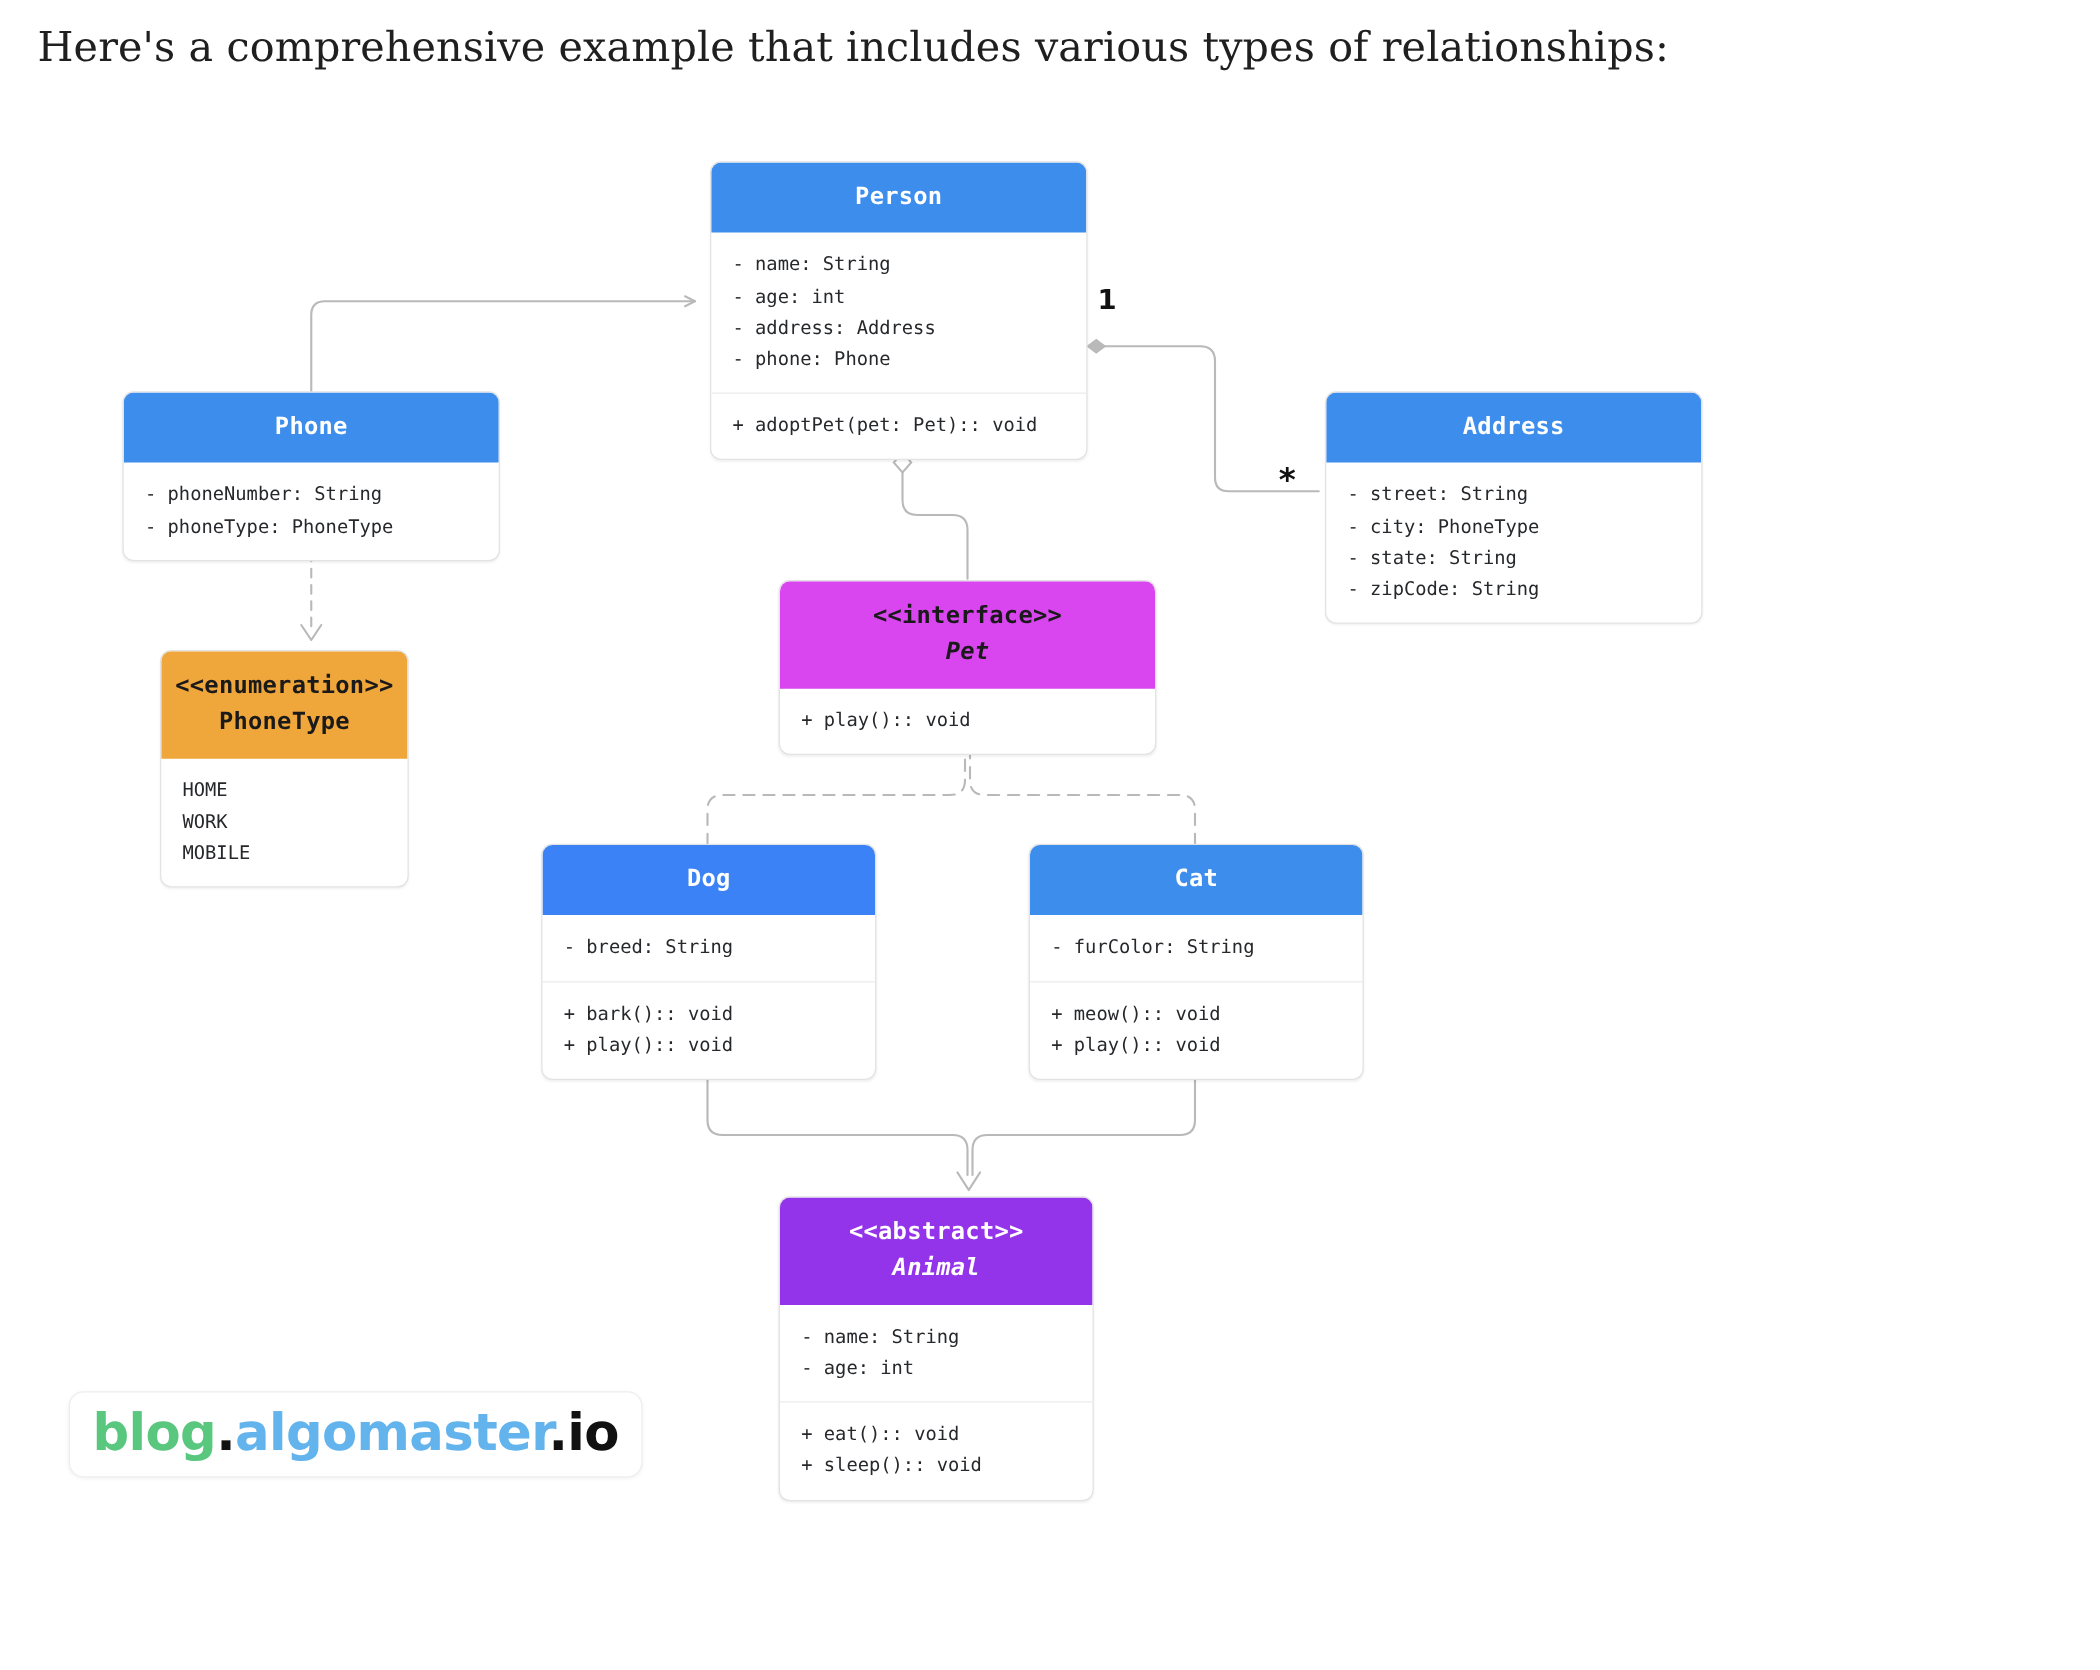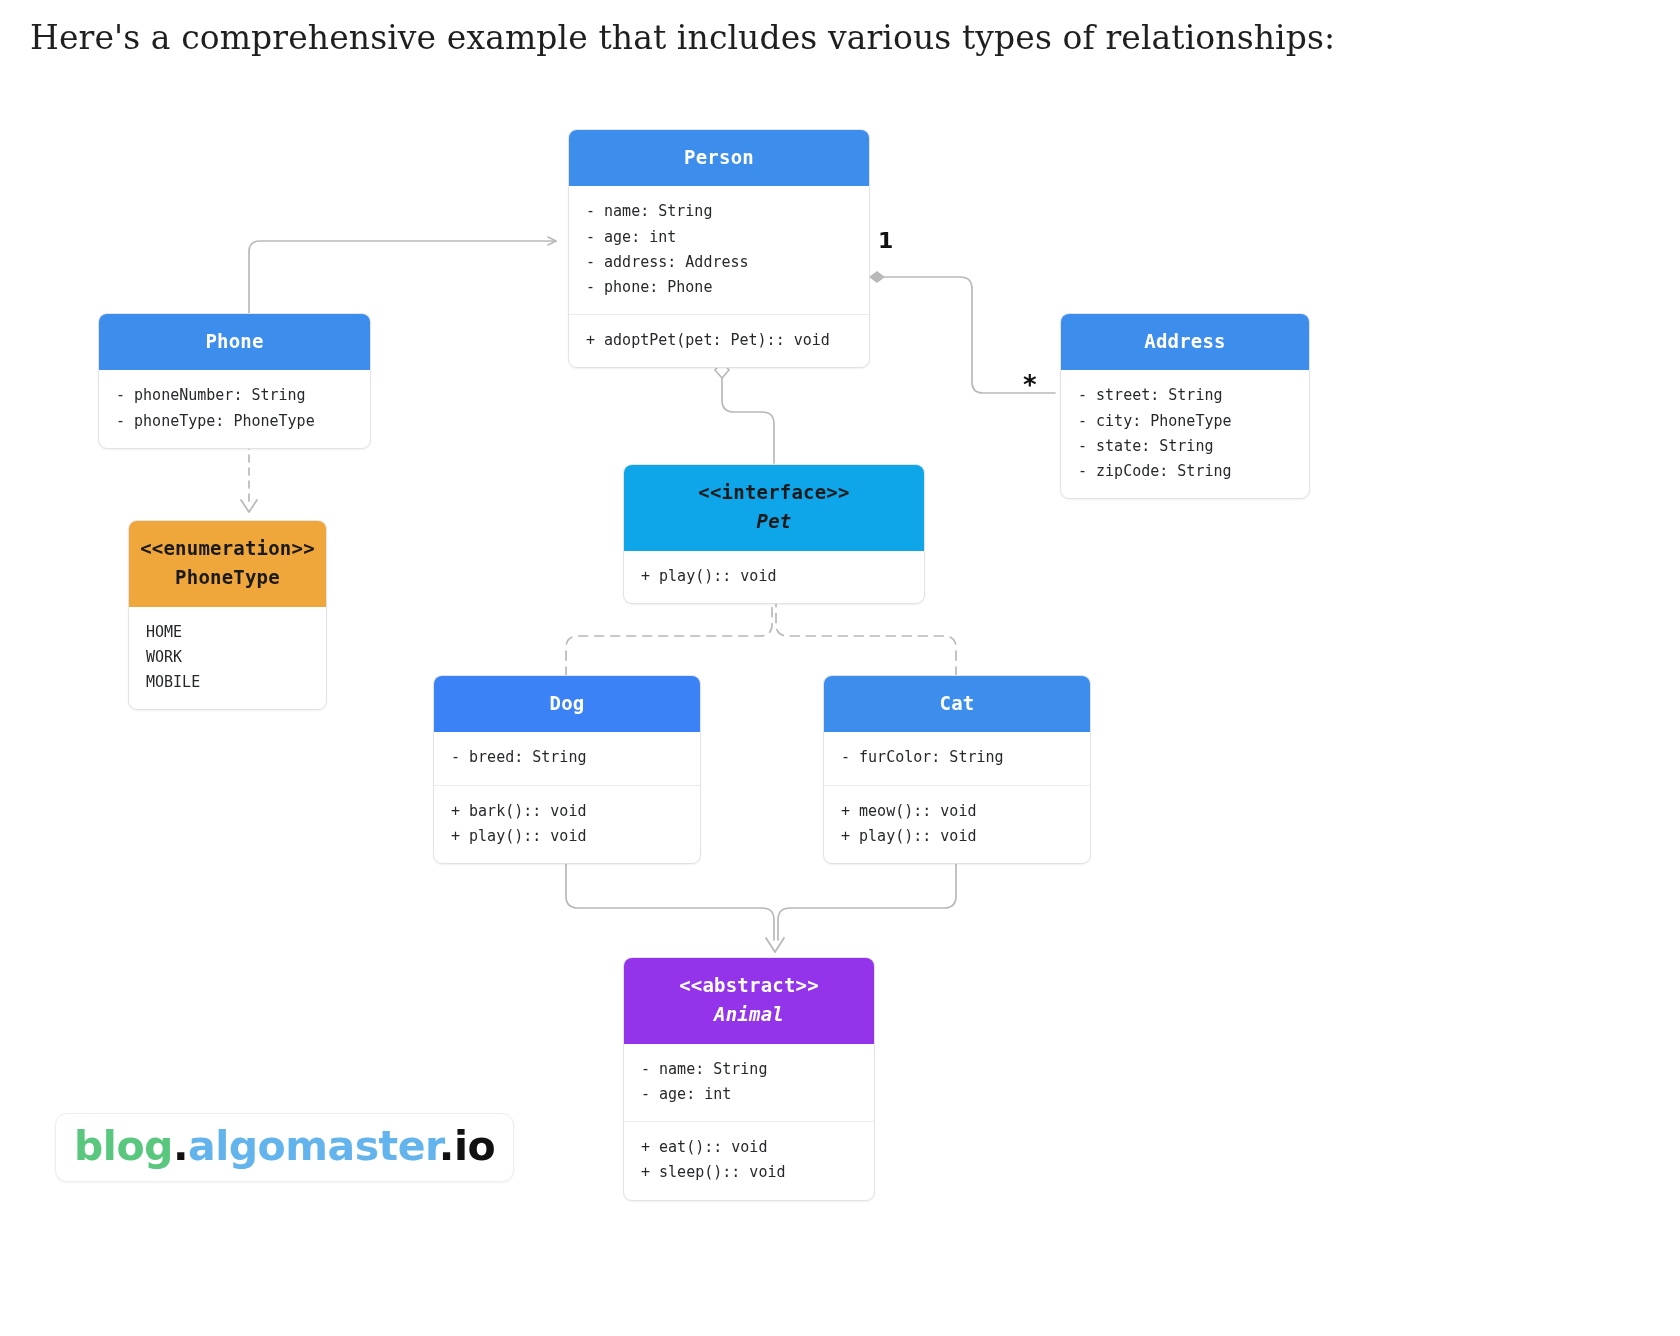--- a/index.html
+++ b/index.html
@@ -177,21 +177,21 @@
       <div class="uml-row">- name: String</div>
       <div class="uml-row">- age: int</div>
       <div class="uml-row">- address: Address</div>
       <div class="uml-row">- phone: Phone</div>
     </div>
     <div class="uml-section">
       <div class="uml-row">+ adoptPet(pet: Pet):: void</div>
     </div>
   </div>
 
-  <div class="uml-box" id="box-phone" style="left:98px; top:313px; width:273px;">
+  <div class="uml-box" id="box-phone" style="left:98px; top:313px; width:302px;">
     <div class="uml-header" style="background:#3d8ded;">
       <span class="cls-name" style="font-style:normal;">Phone</span>
     </div>
     <div class="uml-section">
       <div class="uml-row">- phoneNumber: String</div>
       <div class="uml-row">- phoneType: PhoneType</div>
     </div>
   </div>
 
   <div class="uml-box" id="box-phonetype" style="left:128px; top:520px; width:199px;">
@@ -199,34 +199,34 @@
       <span class="stereotype">&lt;&lt;enumeration&gt;&gt;</span>
       <span class="cls-name" style="font-style:normal;">PhoneType</span>
     </div>
     <div class="uml-section">
       <div class="uml-row">HOME</div>
       <div class="uml-row">WORK</div>
       <div class="uml-row">MOBILE</div>
     </div>
   </div>
 
-  <div class="uml-box" id="box-address" style="left:1060px; top:313px; width:250px;">
+  <div class="uml-box" id="box-address" style="left:1060px; top:313px; width:302px;">
     <div class="uml-header" style="background:#3d8ded;">
       <span class="cls-name" style="font-style:normal;">Address</span>
     </div>
     <div class="uml-section">
       <div class="uml-row">- street: String</div>
       <div class="uml-row">- city: PhoneType</div>
       <div class="uml-row">- state: String</div>
       <div class="uml-row">- zipCode: String</div>
     </div>
   </div>
 
   <div class="uml-box" id="box-pet" style="left:623px; top:464px; width:302px;">
-    <div class="uml-header dark-text" style="background:#0ea5e9;">
+    <div class="uml-header dark-text" style="background:#d946ef;">
       <span class="stereotype">&lt;&lt;interface&gt;&gt;</span>
       <span class="cls-name">Pet</span>
     </div>
     <div class="uml-section">
       <div class="uml-row">+ play():: void</div>
     </div>
   </div>
 
   <div class="uml-box" id="box-dog" style="left:433px; top:675px; width:268px;">
     <div class="uml-header" style="background:#3b82f6;">

